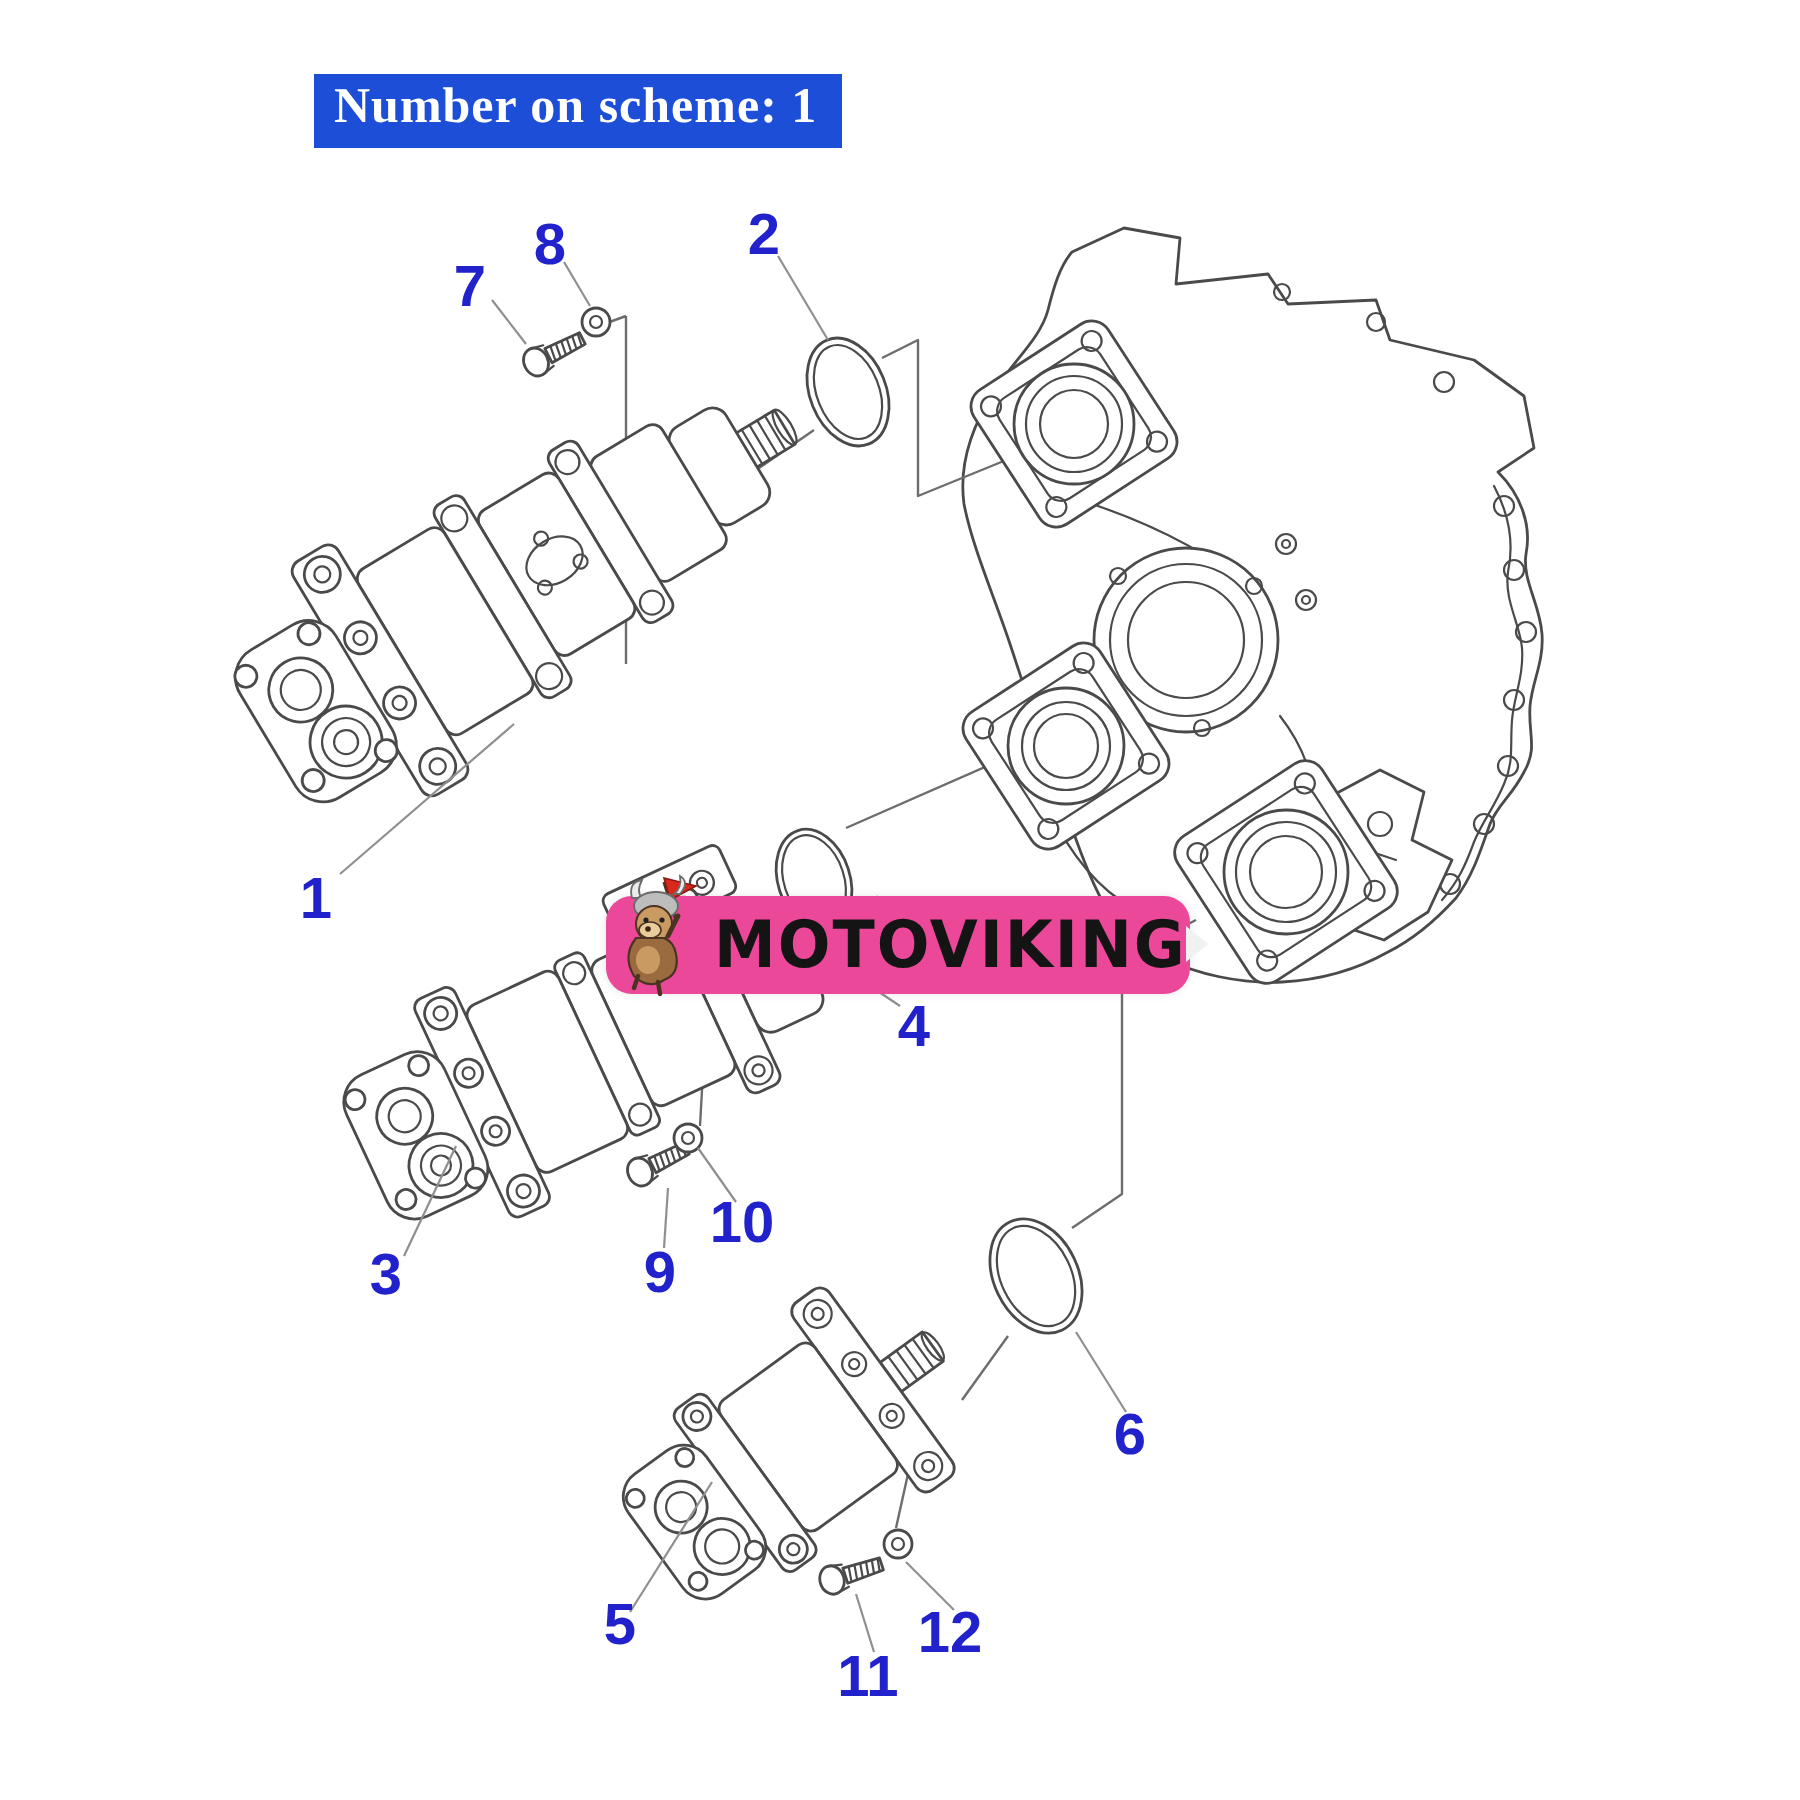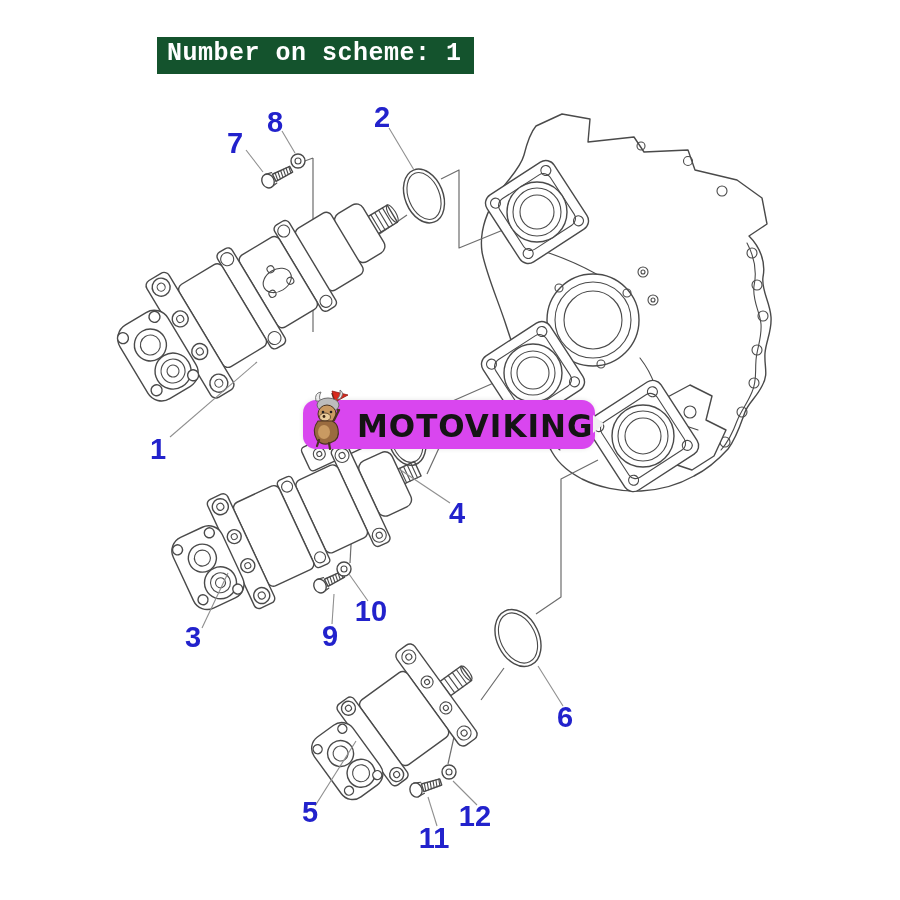--- a/index.html
+++ b/index.html
@@ -1,32 +1,32 @@
 <!DOCTYPE html>
 <html><head>
 <meta charset="utf-8">
 <style>
   html,body{margin:0;padding:0;background:#ffffff;}
   .stage{position:relative;width:900px;height:900px;background:#ffffff;overflow:hidden;
          font-family:"Liberation Sans",sans-serif;}
-  .banner{position:absolute;left:157px;top:37px;background:#14532d;color:#ffffff;
-          font-family:Liberation Mono, monospace;font-weight:bold;font-size:25px;
+  .banner{position:absolute;left:157px;top:37px;background:#1d4ed8;color:#ffffff;
+          font-family:Liberation Serif, serif;font-weight:bold;font-size:25px;
           letter-spacing:.5px;padding:3px 12px 6px 10px;line-height:1.1;}
   .diagram-svg{position:absolute;left:0;top:0;}
   
   .s  {fill:none;stroke:#4a4a4a;stroke-width:1.4;stroke-linejoin:round;stroke-linecap:round;}
   .sw {fill:#ffffff;stroke:#4a4a4a;stroke-width:1.4;stroke-linejoin:round;stroke-linecap:round;}
   .sd {fill:none;stroke:#4a4a4a;stroke-width:1.1;stroke-linejoin:round;stroke-linecap:round;}
   .al {fill:none;stroke:#6d6d6d;stroke-width:1.2;stroke-linejoin:round;}
   .ld {fill:none;stroke:#8f8f8f;stroke-width:1.1;}
   .num{font-family:"Liberation Sans",sans-serif;font-weight:bold;font-size:29px;
        fill:#2222cc;text-anchor:middle;}
   
-  .watermark{position:absolute;left:303px;top:400px;width:292px;height:49px;
-             background:#d946ef;border-radius:13px;box-shadow:0 0 5px rgba(0,0,0,.10);}
+  .watermark{position:absolute;left:303px;top:448px;width:292px;height:49px;
+             background:#ec4899;border-radius:13px;box-shadow:0 0 5px rgba(0,0,0,.10);}
   .watermark:after{content:"";position:absolute;right:-9px;top:15px;width:0;height:0;
              border-top:9px solid transparent;border-bottom:9px solid transparent;
              border-left:11px solid #f1f1f1;}
   .wm-text{position:absolute;left:54px;top:7px;width:232px;text-align:center;
            font-family:"DejaVu Sans",sans-serif;font-weight:bold;font-size:31px;
            letter-spacing:1px;color:#141414;transform:scaleY(1.05);}
   .mascot{position:absolute;left:4px;top:-12px;}
 </style>
 </head>
 <body>

